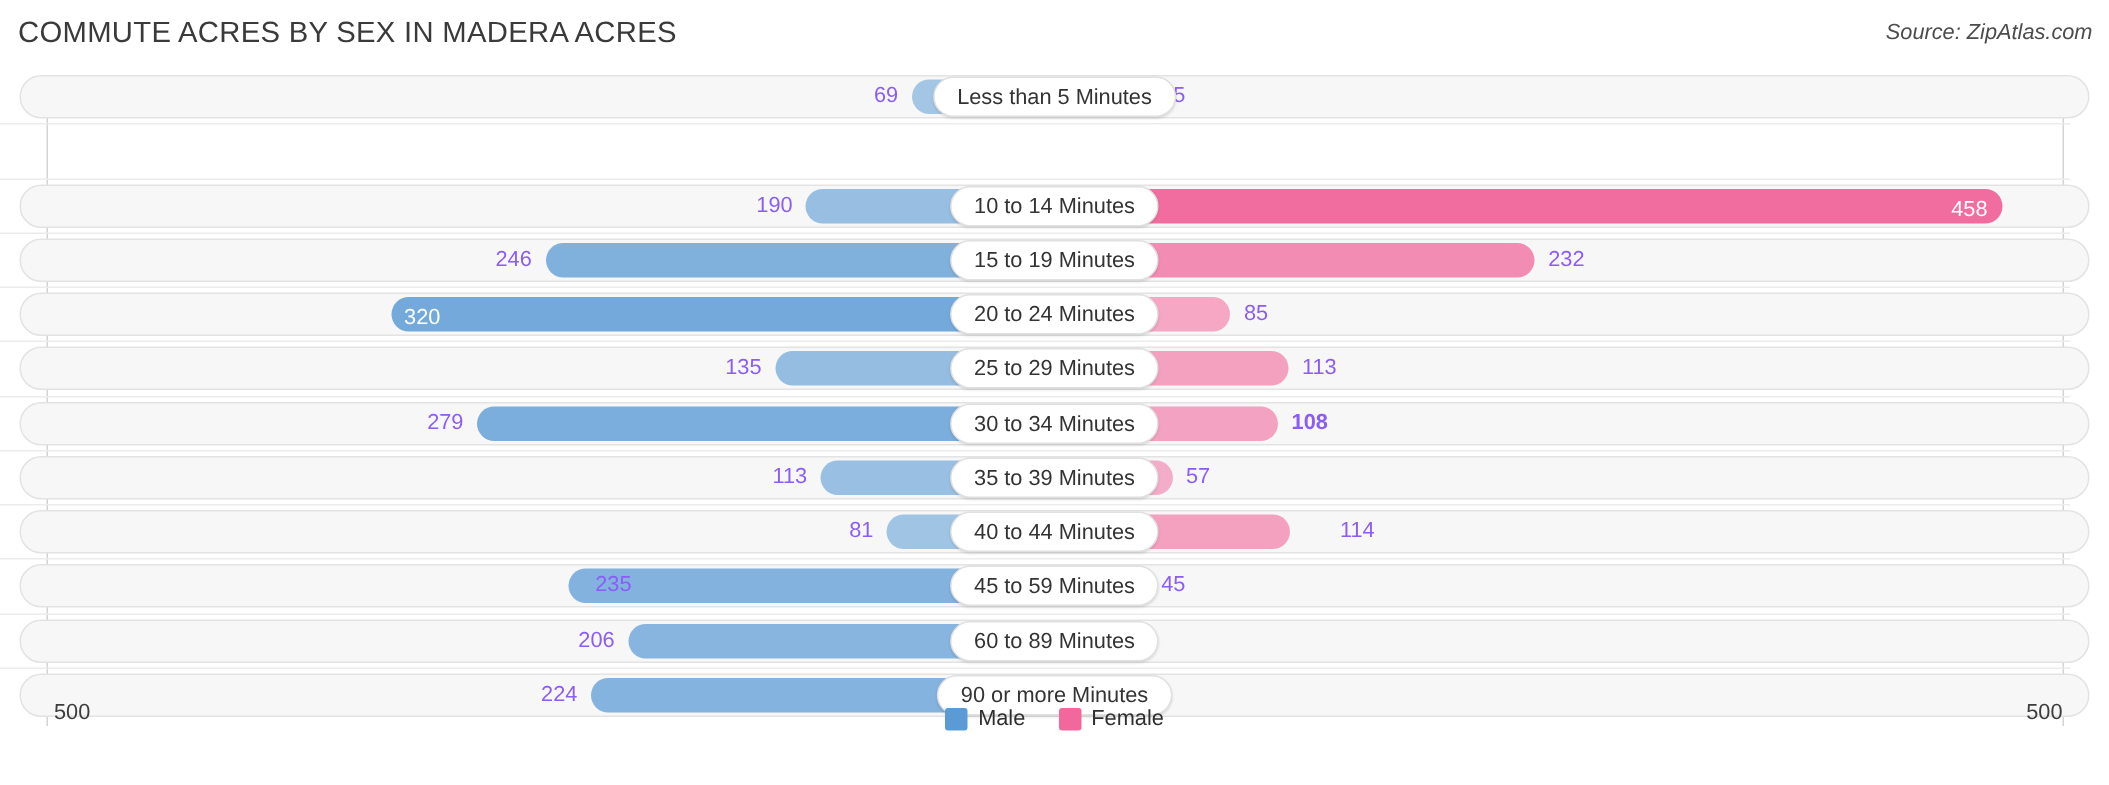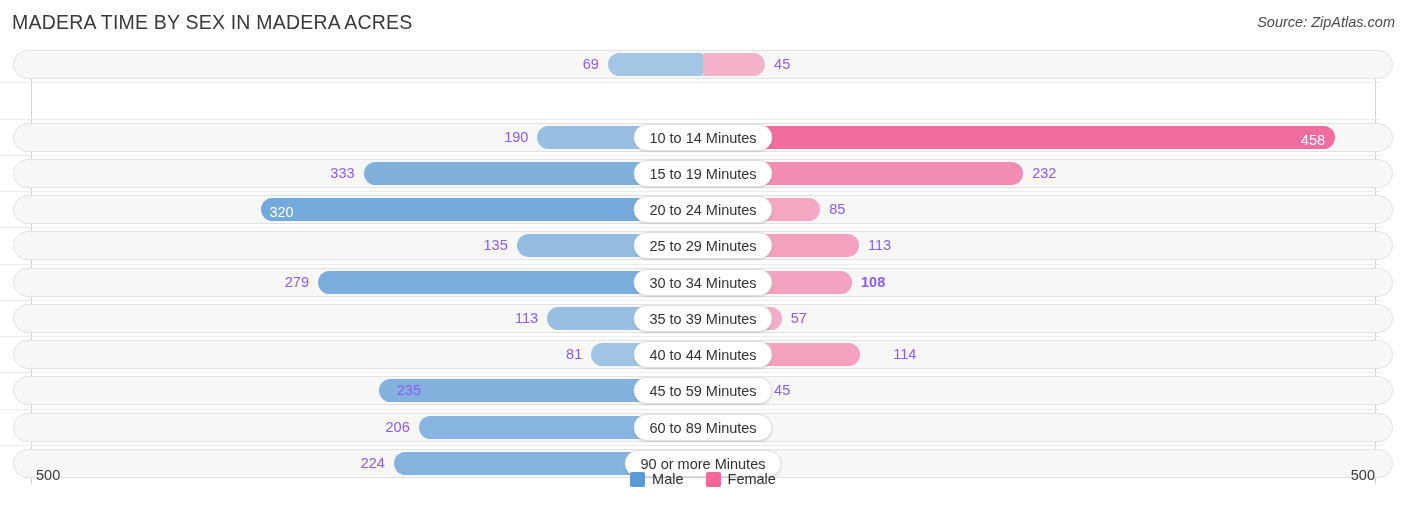--- a/index.html
+++ b/index.html
@@ -106,51 +106,52 @@
   .lg-item{display:flex;align-items:center;gap:7px;}
   .lg-swatch{width:15px;height:15px;border-radius:2px;display:block;}
   .lg-label{font-size:14.5px;color:#2f2f2f;}
 </style>
 </head>
 <body>
 
 <div id="chart-root">
 
   <div class="hdr">
-    <div class="title">MADERA TIME BY SEX IN MADERA ACRES</div>
+    <div class="title">COMMUTE ACRES BY SEX IN MADERA ACRES</div>
     <div class="source">Source: ZipAtlas.com</div>
   </div>
 
   <div class="plot" id="plot">
     <div class="axis-line axis-left"></div>
     <div class="axis-line axis-right"></div>
   <div class="row" style="top: 4px;">
         <div class="track"></div>
         <div class="bar bar-male" style="width: 95.22px; background: rgba(91, 155, 213, 0.533);"></div>
         <div class="bar bar-female" style="width: 62.1px; background: rgba(242, 104, 156, 0.486);"></div>
         <div class="val val-male" style="right: 794.22px;">69</div>
         <div class="val val-female" style="left: 761.1px;">45</div>
+        <div class="pill">Less than 5 Minutes</div>
       </div>
       <div class="row-sep" style="top: 36.25px;"></div>
       <div class="row-sep" style="top: 72.5px;"></div>
       <div class="row" style="top: 76.5px;">
         <div class="track"></div>
         <div class="bar bar-male" style="width: 165.6px; background: rgba(91, 155, 213, 0.61);"></div>
         <div class="bar bar-female" style="width: 632.04px; background: rgba(242, 104, 156, 0.965);">
           <div class="val-in val-in-female">458</div>
         </div>
         <div class="val val-male" style="right: 864.6px;">190</div>
         <div class="pill">10 to 14 Minutes</div>
       </div>
       <div class="row-sep" style="top: 108.75px;"></div>
       <div class="row" style="top: 112.75px;">
         <div class="track"></div>
         <div class="bar bar-male" style="width: 339.48px; background: rgba(91, 155, 213, 0.765);"></div>
         <div class="bar bar-female" style="width: 320.16px; background: rgba(242, 104, 156, 0.75);"></div>
-        <div class="val val-male" style="right: 1038.48px;">333</div>
+        <div class="val val-male" style="right: 1038.48px;">246</div>
         <div class="val val-female" style="left: 1019.16px;">232</div>
         <div class="pill">15 to 19 Minutes</div>
       </div>
       <div class="row-sep" style="top: 145px;"></div>
       <div class="row" style="top: 149px;">
         <div class="track"></div>
         <div class="bar bar-male" style="width: 441.6px; background: rgba(91, 155, 213, 0.84);">
           <div class="val-in val-in-male">320</div>
         </div>
         <div class="bar bar-female" style="width: 117.3px; background: rgba(242, 104, 156, 0.56);"></div>

